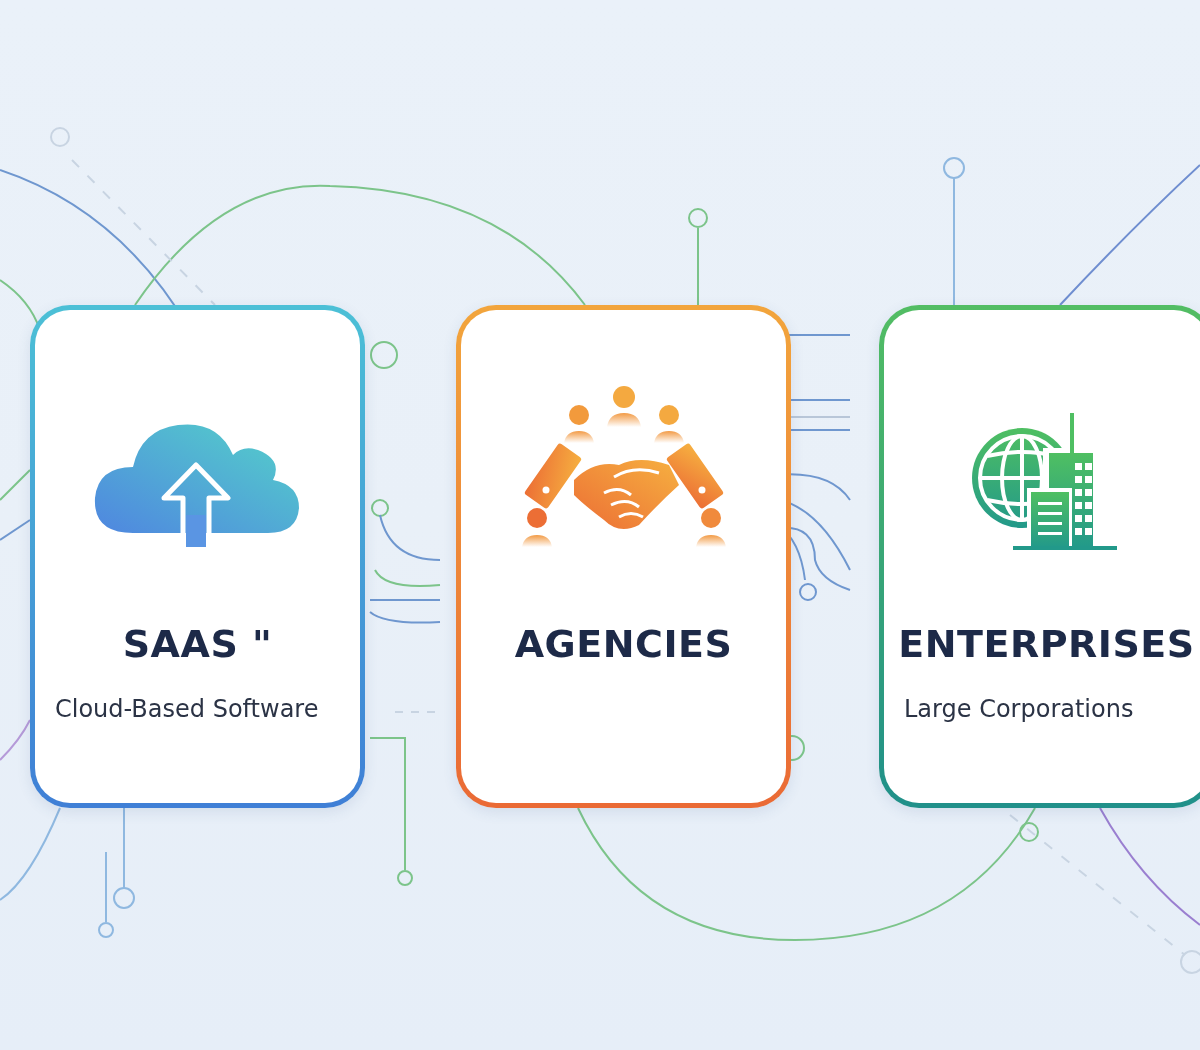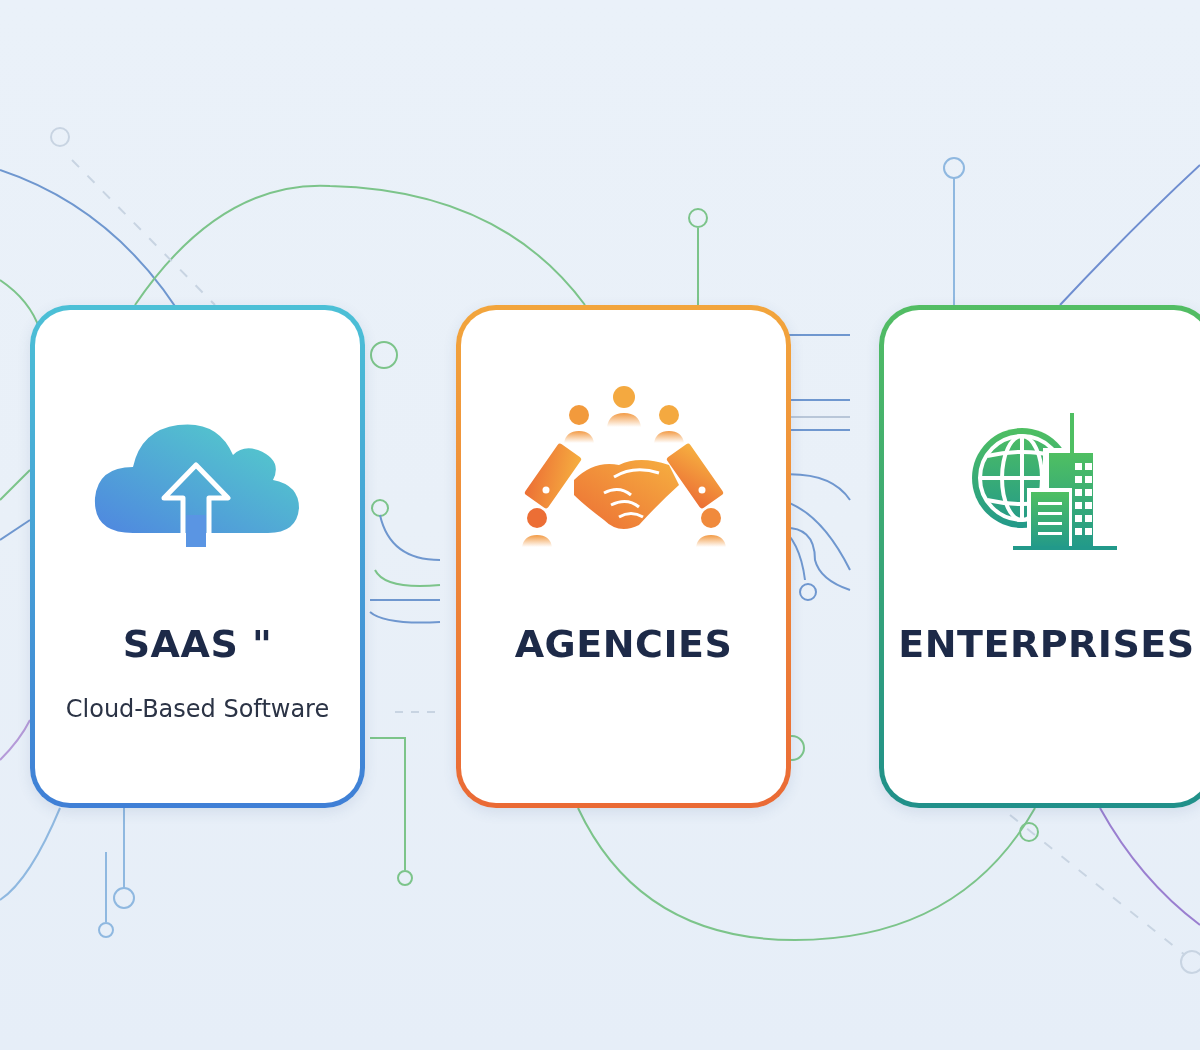--- a/index.html
+++ b/index.html
@@ -18,21 +18,21 @@
   .card-saas { left:30px; background: linear-gradient(#fff,#fff) padding-box, linear-gradient(180deg,#4cc0d6,#3f7fd6) border-box; }
   .card-agencies { left:440px; background: linear-gradient(#fff,#fff) padding-box, linear-gradient(180deg,#f2a53c,#ea6a35) border-box; margin-left: 16px; }
   .card-enterprises { left:847px; background: linear-gradient(#fff,#fff) padding-box, linear-gradient(180deg,#52bd63,#20908a) border-box; margin-left: 32px; }
   .icon-wrap { position:absolute; left:0; right:0; top:95px; height:160px; display:flex; justify-content:center; }
   .title {
     position:absolute; left:0; right:0; top:312px; text-align:center;
     font-size:38px; font-weight:700; color:#1d2a48; letter-spacing:0.5px;
     font-family: "DejaVu Sans", sans-serif;
   }
   .subtitle {
-    position:absolute; left:20px; right:20px; top:383px; text-align:center;
+    position:absolute; left:20px; right:20px; top:383px; 
     font-size:24px; line-height:33px; color:#2b3345;
     font-family: "DejaVu Sans", sans-serif;
   }
 </style>
 </head>
 <body>
 
 <svg class="bg-lines" viewBox="0 0 1200 1050" fill="none">
 
   <path d="M0 170 Q120 210 190 330" stroke="#6f97cf" stroke-width="2"></path>
@@ -187,13 +187,14 @@
       <g fill="#fff">
         <rect x="71" y="94" width="24" height="3"></rect>
         <rect x="71" y="104" width="24" height="3"></rect>
         <rect x="71" y="114" width="24" height="3"></rect>
         <rect x="71" y="124" width="24" height="3"></rect>
       </g>
       <rect x="46" y="138" width="104" height="4" fill="#22998a"></rect>
     </svg>
   </div>
   <div class="title">ENTERPRISES</div>
+  <div class="subtitle">Large Corporations</div>
 </div>
 
 </body></html>

